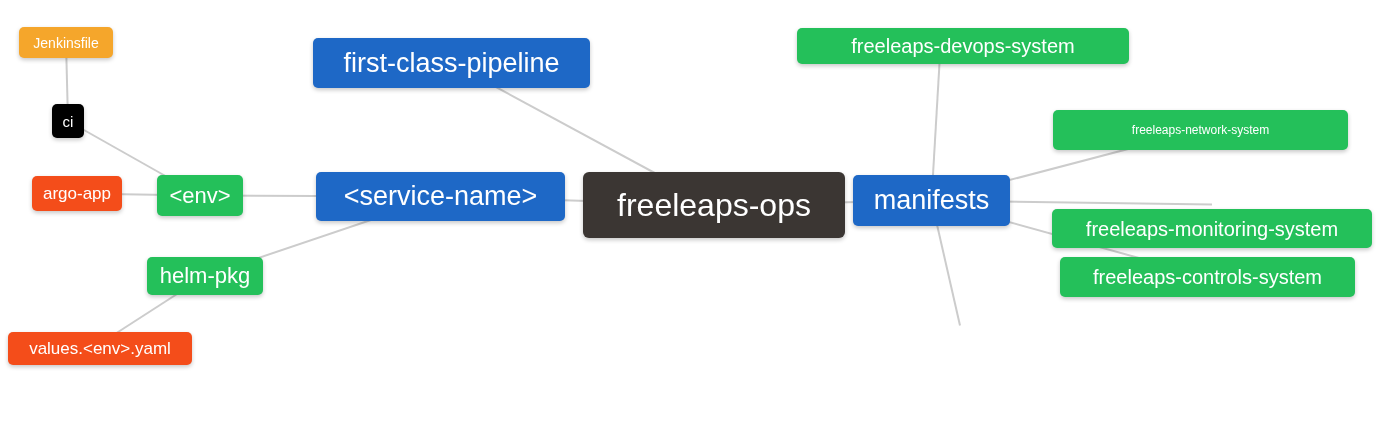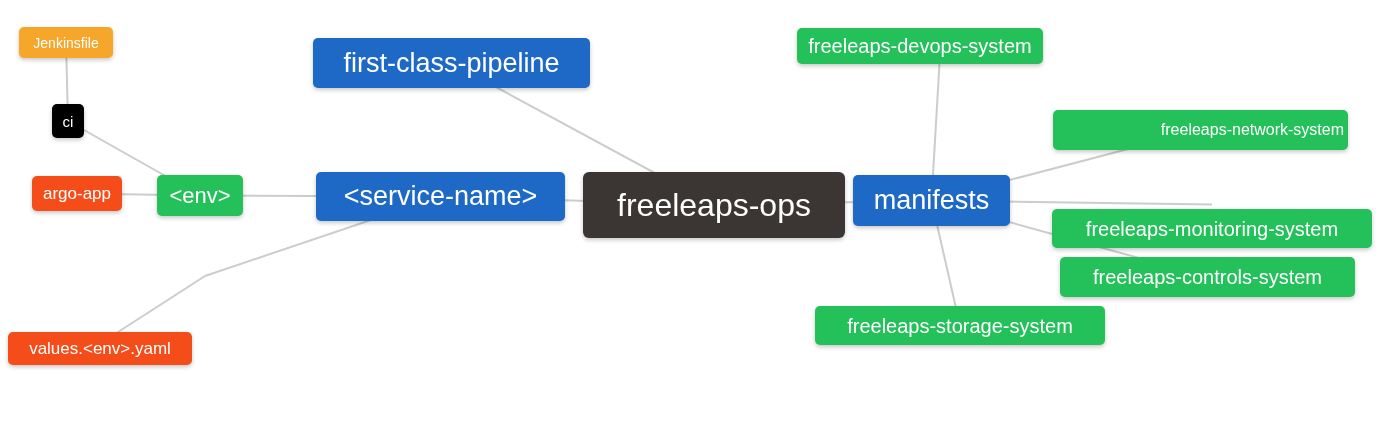--- a/index.html
+++ b/index.html
@@ -62,43 +62,43 @@
     </div>
     <div class="node" style="left: 52px; top: 104px; width: 32px; height: 34px; background: #000000; border-radius: 5px; font-size: 15px;">
       <span class="label">ci</span>
     </div>
     <div class="node" style="left: 32px; top: 176px; width: 90px; height: 35px; background: rgb(244, 77, 26); border-radius: 5px; font-size: 17px;">
       <span class="label">argo-app</span>
     </div>
     <div class="node" style="left: 157px; top: 175px; width: 86px; height: 41px; background: rgb(36, 192, 90); border-radius: 5px; font-size: 22px;">
       <span class="label">&lt;env&gt;</span>
     </div>
+    <div class="node" style="left: 147px; top: 257px; width: 116px; height: 38px; background: rgb(36, 192, 90); border-radius: 5px; font-size: 22px;">
+      <span class="label">helm-pkg</span>
+    </div>
     <div class="node" style="left: 8px; top: 332px; width: 184px; height: 33px; background: rgb(244, 77, 26); border-radius: 5px; font-size: 17px;">
       <span class="label">values.&lt;env&gt;.yaml</span>
     </div>
     <div class="node" style="left: 313px; top: 38px; width: 277px; height: 50px; background: rgb(30, 104, 198); border-radius: 5px; font-size: 27px;">
       <span class="label">first-class-pipeline</span>
     </div>
     <div class="node" style="left: 316px; top: 172px; width: 249px; height: 49px; background: rgb(30, 104, 198); border-radius: 5px; font-size: 27px;">
       <span class="label">&lt;service-name&gt;</span>
     </div>
     <div class="node" style="left: 583px; top: 172px; width: 262px; height: 66px; background: rgb(59, 54, 51); border-radius: 6px; font-size: 32px;">
       <span class="label">freeleaps-ops</span>
     </div>
     <div class="node" style="left: 853px; top: 175px; width: 157px; height: 51px; background: rgb(30, 104, 198); border-radius: 5px; font-size: 27px;">
       <span class="label">manifests</span>
     </div>
-    <div class="node" style="left: 797px; top: 28px; width: 246px; height: 36px; background: rgb(36, 192, 90); border-radius: 5px; font-size: 20px;">
+    <div class="node" style="left: 797px; top: 28px; width: 332px; height: 36px; background: rgb(36, 192, 90); border-radius: 5px; font-size: 20px;">
       <span class="label">freeleaps-devops-system</span>
     </div>
-    <div class="node" style="left: 1053px; top: 110px; width: 295px; height: 40px; background: rgb(36, 192, 90); border-radius: 5px; font-size: 16px; justify-content: flex-end;">
+    <div class="node" style="left: 1053px; top: 110px; width: 295px; height: 40px; background: rgb(36, 192, 90); border-radius: 5px; font-size: 12px;">
       <span class="label">freeleaps-network-system</span>
     </div>
     <div class="node" style="left: 1052px; top: 185px; width: 320px; height: 39px; background: rgb(36, 192, 90); border-radius: 5px; font-size: 20px; margin-top: 24px;">
       <span class="label">freeleaps-monitoring-system</span>
     </div>
     <div class="node" style="left: 1060px; top: 257px; width: 295px; height: 40px; background: rgb(36, 192, 90); border-radius: 5px; font-size: 20px;">
       <span class="label">freeleaps-controls-system</span>
     </div>
-    <div class="node" style="left: 815px; top: 306px; width: 290px; height: 39px; background: rgb(36, 192, 90); border-radius: 5px; font-size: 20px;">
-      <span class="label">freeleaps-storage-system</span>
-    </div>
   </div>
 
 </body></html>

